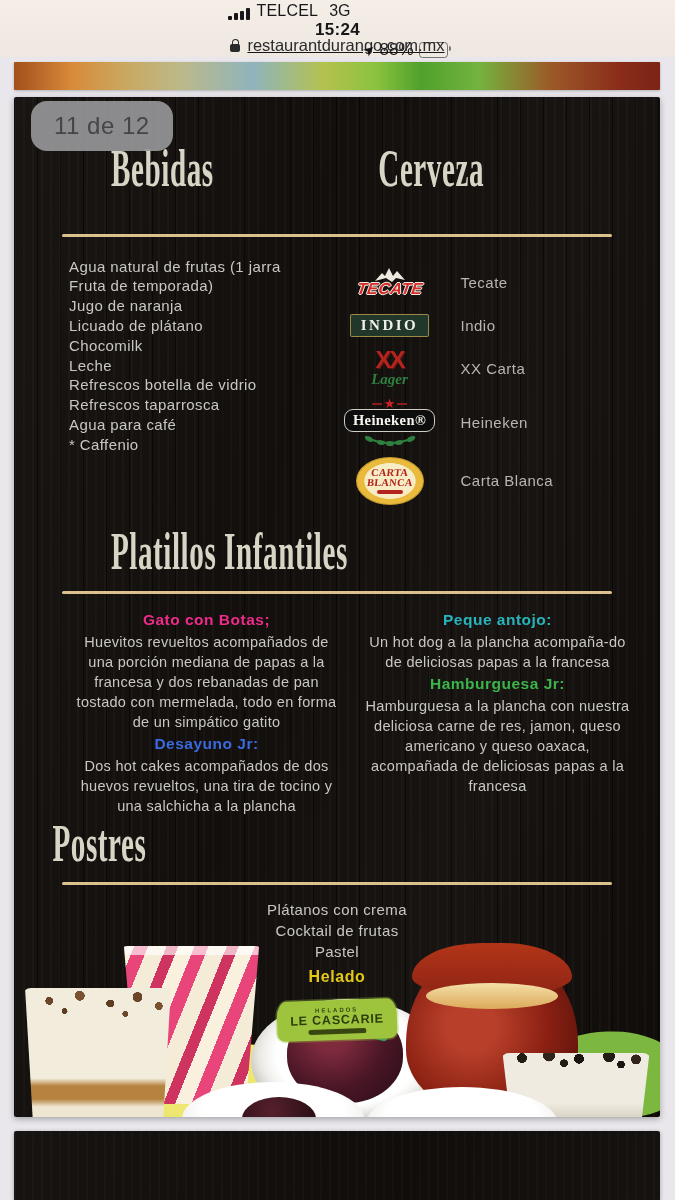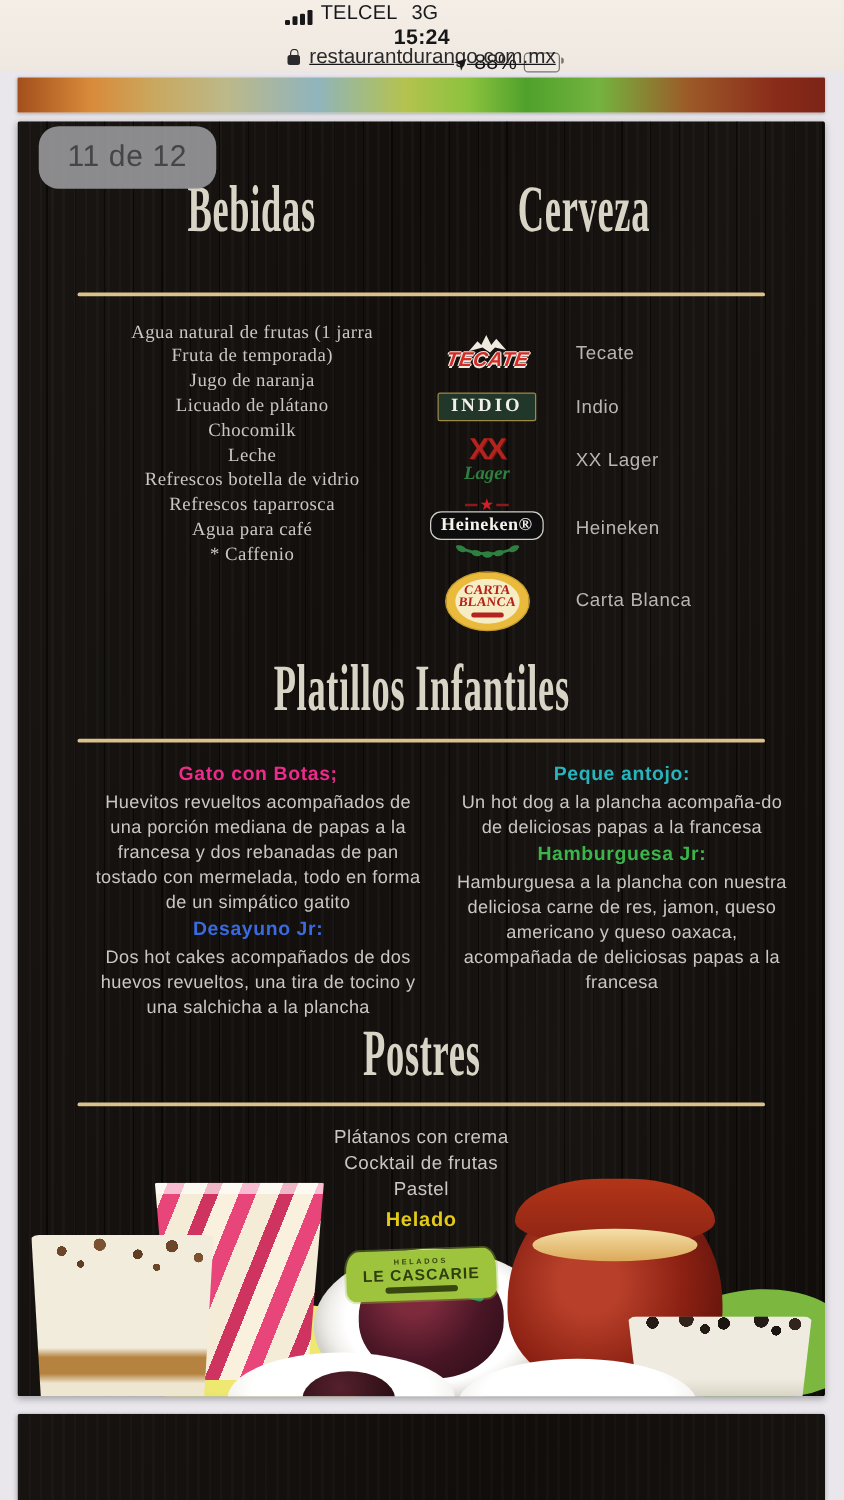--- a/index.html
+++ b/index.html
@@ -46,32 +46,32 @@
       repeating-linear-gradient(90deg,rgba(255,255,255,.022) 0 2px,rgba(0,0,0,0) 2px 9px),
       repeating-linear-gradient(90deg,rgba(0,0,0,.5) 0 1px,rgba(0,0,0,0) 1px 23px),
       linear-gradient(100deg,#191512 0%,#120f0d 40%,#181411 70%,#0f0c0a 100%);
   }
   .badge{
     position:absolute;top:4px;left:17px;z-index:6;
     background:rgba(150,150,152,.92);color:#454547;
     font-size:24px;font-weight:500;letter-spacing:.5px;
     padding:11px 23px;border-radius:16px;
   }
-  .h-wrap{text-align:center;}
+  .h-wrap{}
   .menu-h{
     font-family:"Liberation Serif",serif;font-weight:700;color:#d9d5c6;
     font-size:53px;line-height:1.05;display:inline-block;white-space:nowrap;
     transform:scaleX(.55);transform-origin:center;letter-spacing:1px;
   }
   .top-heads{display:grid;grid-template-columns:1fr 1fr;padding:44px 60px 0 55px;}
   .divider{height:3px;background:#dcc18d;border-radius:2px;margin:0 48px;}
   .div1{margin-top:37px;}
   
   .drinks-row{display:grid;grid-template-columns:1fr 1fr;padding:20px 60px 0 55px;}
-  .beb-list{color:#c9c7c3;font-size:15px;line-height:19.8px;text-align:center;letter-spacing:.4px;font-family:Liberation Serif, serif;}
+  .beb-list{color:#c9c7c3;font-size:15px;line-height:19.8px;letter-spacing:.4px;}
   .beer-col{display:flex;flex-direction:column;padding-top:2px;}
   .beer-row{display:flex;align-items:center;}
   .beer-logo-cell{width:110px;display:flex;flex-direction:column;align-items:center;justify-content:center;}
   .beer-label{color:#b9b6b2;font-size:15px;letter-spacing:.5px;margin-left:16px;}
   
   .row-tecate{height:47px;}
   .tecate-txt{color:#d42b28;font-weight:700;font-style:italic;font-size:16px;letter-spacing:.5px;transform:skewX(-9deg);margin-top:-3px;
     text-shadow:-1px 0 #efe9df,1px 0 #efe9df,0 1px #efe9df,0 -1px #efe9df;}
   
   .row-indio{height:40px;}
@@ -240,21 +240,21 @@
         <div class="beer-logo-cell">
           <div class="indio-box">INDIO</div>
         </div>
         <div class="beer-label">Indio</div>
       </div>
       <div class="beer-row row-xx">
         <div class="beer-logo-cell">
           <div class="xx-big">XX</div>
           <div class="xx-script">Lager</div>
         </div>
-        <div class="beer-label">XX Lager</div>
+        <div class="beer-label">XX Carta</div>
       </div>
       <div class="beer-row row-hkn">
         <div class="beer-logo-cell">
           <div class="hkn-star"><span class="dash"></span><span>★</span><span class="dash"></span></div>
           <div class="hkn-box">Heineken®</div>
           <svg class="hkn-laurel" width="58" height="14" viewBox="0 0 58 14">
             <path d="M4 4 Q29 16 54 4" stroke="#2f8040" stroke-width="2.2" fill="none"></path>
             <ellipse cx="8" cy="6" rx="4" ry="2.4" fill="#2f8040" transform="rotate(24 8 6)"></ellipse>
             <ellipse cx="20" cy="9.5" rx="4" ry="2.4" fill="#2f8040" transform="rotate(12 20 9.5)"></ellipse>
             <ellipse cx="29" cy="10.5" rx="4" ry="2.6" fill="#2f8040"></ellipse>

